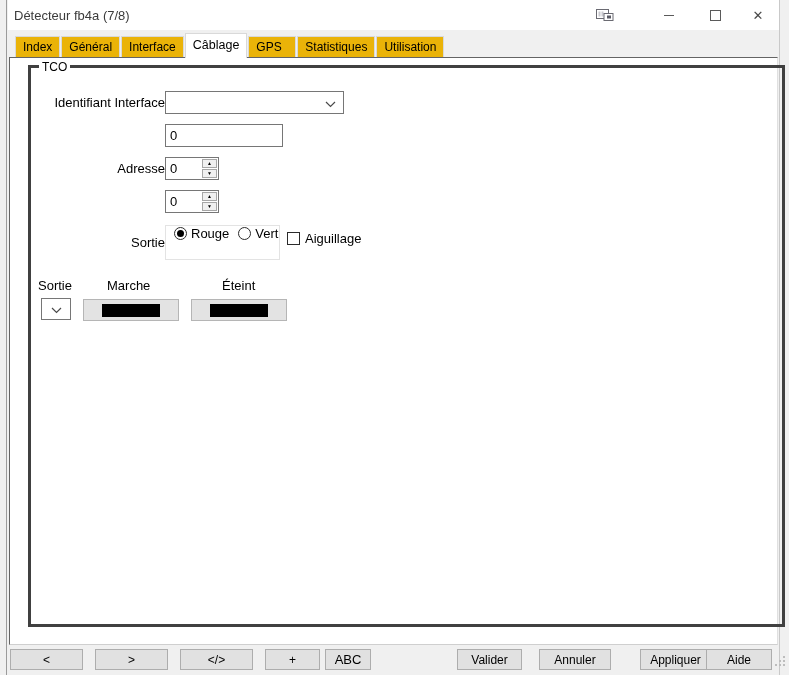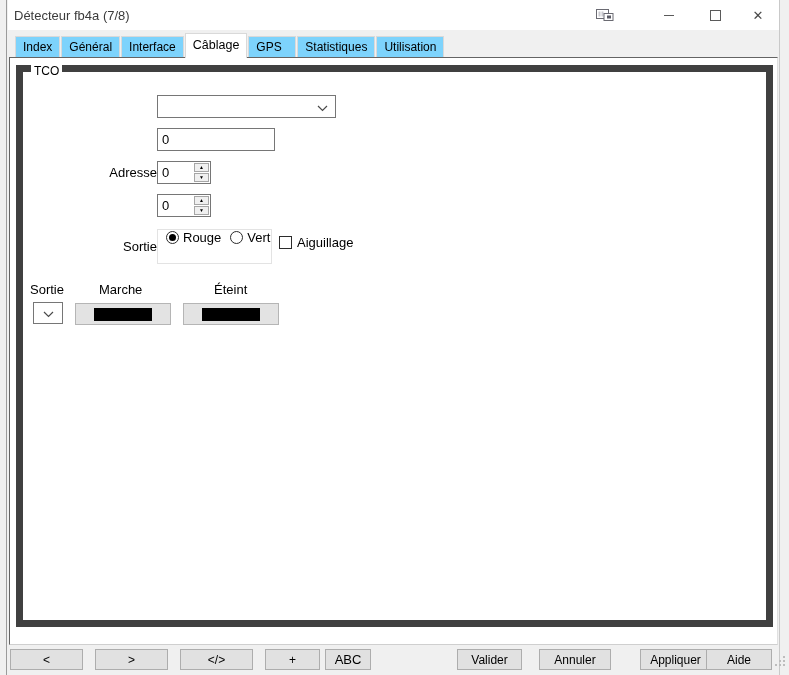--- a/index.html
+++ b/index.html
@@ -20,32 +20,32 @@
   .cap-btn { position:absolute; top:0; width:30px; height:30px; display:flex; align-items:center; justify-content:center; background:transparent; border:none; cursor:default; }
   .btn-min   { left:646px; }
   .btn-max   { left:692px; }
   .btn-close { left:735px; }
   .glyph-min { width:10px; height:1px; background:#5a5a5a; display:block; }
   .glyph-max { width:11px; height:11px; border:1px solid #5a5a5a; display:block; }
   .glyph-close { font-size:13px; color:#4a4a4a; line-height:1; }
 
   
   .tabstrip { position:relative; height:27px; display:flex; align-items:flex-end; padding-left:7px; background:#f0f0f0; }
-  .tab { height:21px; line-height:20px; padding:0 7px; font-size:12px; background:#7dd3fc;
+  .tab { height:21px; line-height:20px; padding:0 7px; font-size:12px; background:#eab308;
          border:1px solid #d9d9d9; border-bottom:none; margin-right:1px; white-space:nowrap; }
   .tab.gps { min-width:48px; }
   .tab.active { height:25px; line-height:23px; background:#ffffff; position:relative; z-index:2;
                 margin-bottom:-1px; font-size:12.5px; }
 
   
   .panel { position:relative; margin:0 1px; height:588px; background:#ffffff;
            border-top:1px solid #646464; border-left:1px solid #646464;
            border-right:1px solid #e0e0e0; border-bottom:1px solid #cfcfcf; }
 
-  .groupbox { position:absolute; left:6px; top:7px; width:757px; height:562px; border:7px solid #404040; }
+  .groupbox { position:absolute; left:18px; top:7px; width:757px; height:562px; border:3px solid #404040; }
   .legend { position:absolute; left:8px; top:-8px; background:#ffffff; padding:0 3px; font-size:12px; }
 
   .flabel { position:absolute; left:-12px; width:146px; text-align:right; font-size:13px;
             line-height:23px; white-space:nowrap; }
 
   .combo { position:absolute; left:134px; top:23px; width:179px; height:23px; background:#fff;
            border:1px solid #767676; display:flex; align-items:center; justify-content:flex-end; padding-right:7px; }
 
   .textinput { position:absolute; left:134px; top:56px; width:118px; height:23px; border:1px solid #767676;
                background:#fff; font:13px "Liberation Sans", sans-serif; padding:0 4px; }
@@ -132,20 +132,21 @@
       <div class="tab active">Câblage</div>
       <div class="tab gps">GPS</div>
       <div class="tab">Statistiques</div>
       <div class="tab">Utilisation</div>
     </div>
 
     <div class="panel">
       <div class="groupbox">
         <span class="legend">TCO</span>
 
+        <div class="flabel" style="top:23px;">Identifiant Interface</div>
         <div class="combo">
           <span>
             <svg width="11" height="7" viewBox="0 0 11 7">
                 <polyline points="1,1 5.5,5.5 10,1" fill="none" stroke="#4a4a4a" stroke-width="1.2"></polyline>
               </svg>
           </span>
         </div>
 
         <input class="textinput" type="text" value="0" style="">
 

